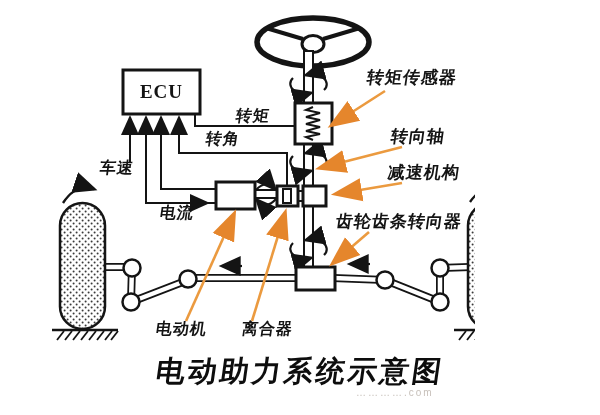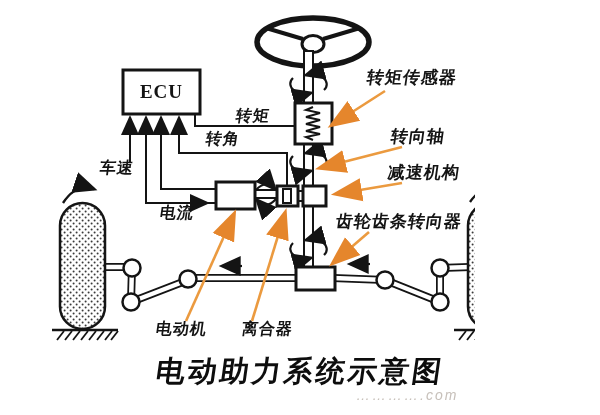--- a/index.html
+++ b/index.html
@@ -18,21 +18,21 @@
     display:flex;align-items:center;justify-content:center;
     font-family:"Liberation Serif","DejaVu Serif",serif;
     font-weight:bold;font-size:19px;color:#141414;letter-spacing:1px;
   }
   .title{
     position:absolute;left:0;top:352px;width:600px;text-align:center;
     color:#0d0d0d;font-weight:bold;font-size:29px;letter-spacing:3px;
     transform:skewX(-8deg);white-space:nowrap;
   }
   .watermark{
-    position:absolute;left:356px;top:387px;font-size:14px;font-style:italic;
+    position:absolute;left:356px;top:387px;font-size:10px;
     color:#c7c0ba;letter-spacing:2px;filter:blur(0.4px);
   }
 </style>
 </head>
 <body>
 
 <div id="stage">
 
   <svg id="art" width="600" height="415" viewBox="0 0 600 415">
     <defs>

